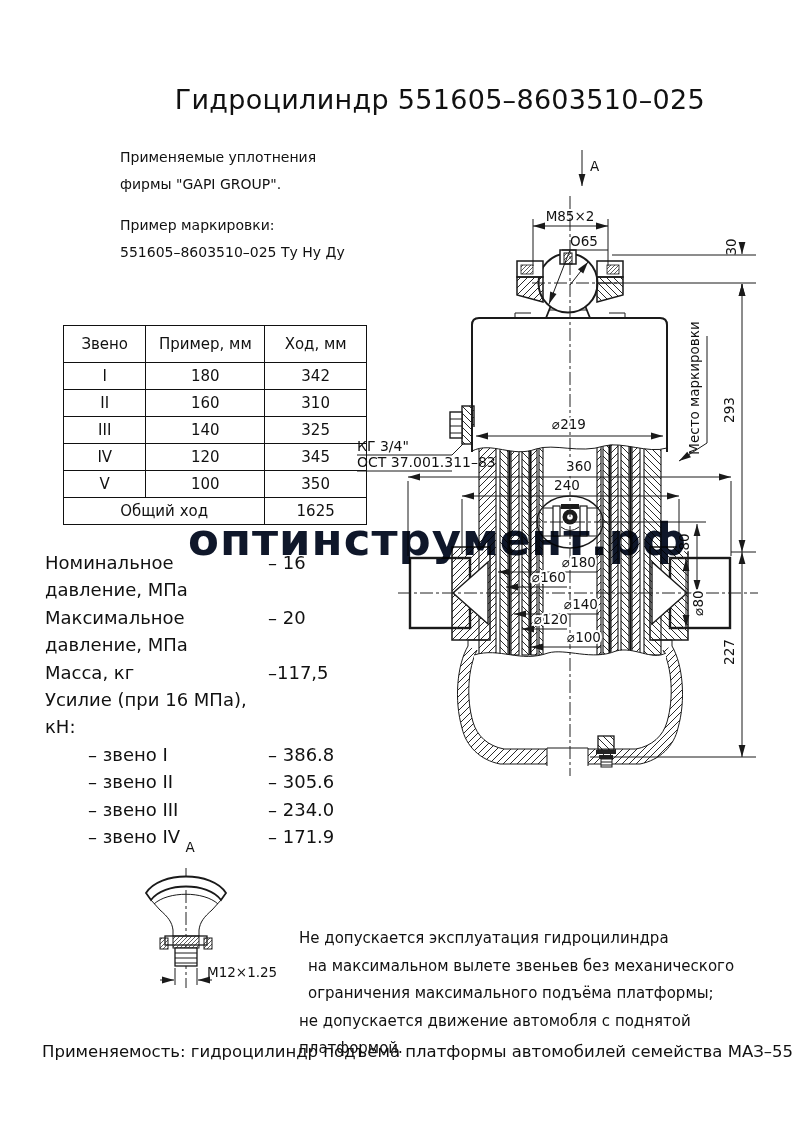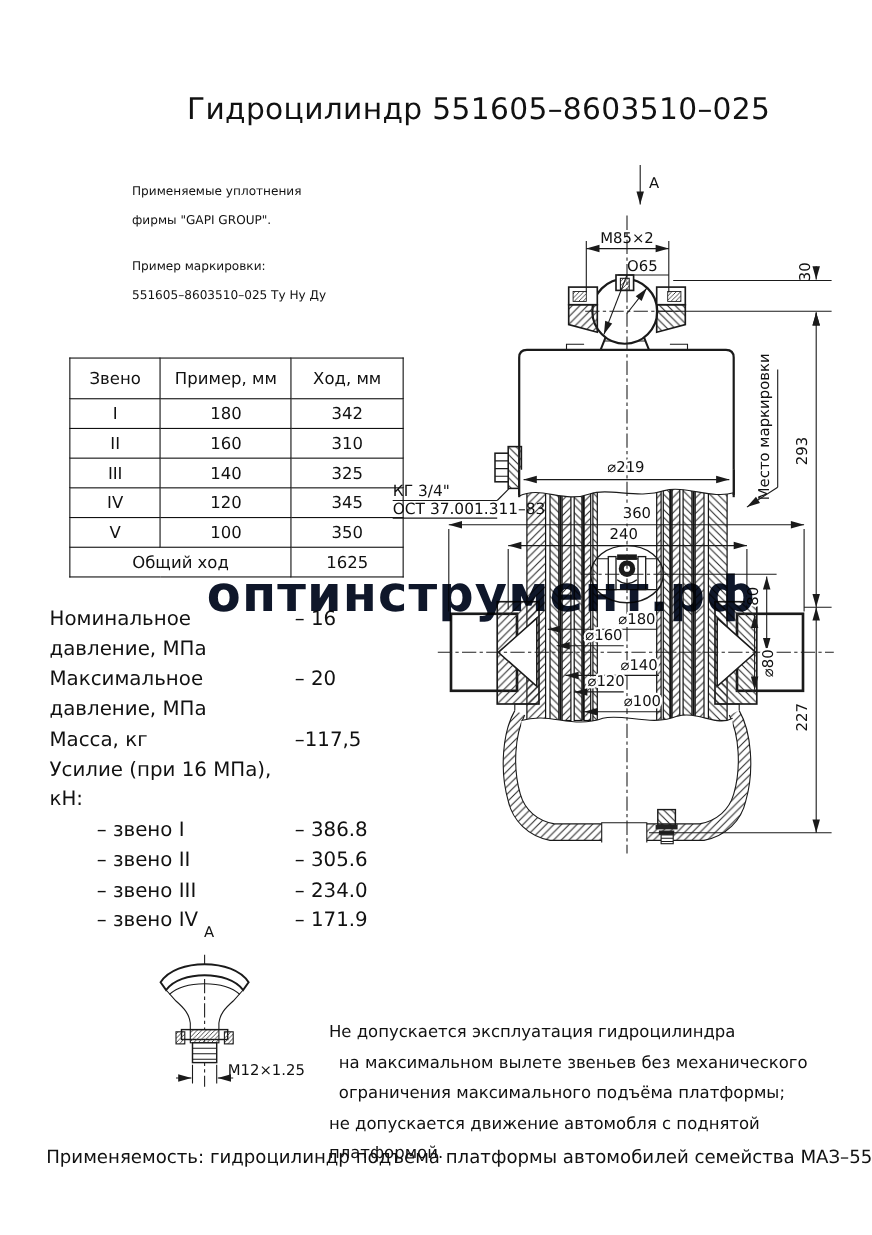--- a/index.html
+++ b/index.html
@@ -1,21 +1,21 @@
 <!DOCTYPE html>
 <html><head>
 <meta charset="utf-8">
 <style>
   html,body{margin:0;padding:0}
   body{width:793px;height:1123px;background:#fff;position:relative;overflow:hidden;
        font-family:"Liberation Sans",sans-serif;color:#111}
   .abs{position:absolute}
-  #title{left:170px;top:84px;width:535px;text-align:left;font-size:27px;font-weight:400;
+  #title{left:170px;top:84px;width:535px;text-align:right;font-size:27px;font-weight:400;
          letter-spacing:.3px;font-family:"DejaVu Sans",sans-serif;white-space:nowrap}
-  #intro{left:120px;top:160px;font-size:11px;line-height:27px;font-family:"DejaVu Sans",sans-serif}
+  #intro{left:120px;top:144px;font-size:14px;line-height:27px;font-family:"DejaVu Sans",sans-serif}
   #intro .gap{height:14px}
   #spec-table{left:63px;top:325px;width:304px;border-collapse:collapse;
               font-family:"DejaVu Sans",sans-serif;font-size:15px}
   #spec-table td{border:1.6px solid #111;text-align:center;padding:0}
   #spec-table .hd td{height:36px}
   #spec-table .dr td{height:26px}
   #spec-table .c1{width:76px}
   #spec-table .c2{width:110px}
   #spec-table .c3{width:94px}
   #specs{left:45px;top:549px;width:330px;font-size:18px;line-height:27.4px;

